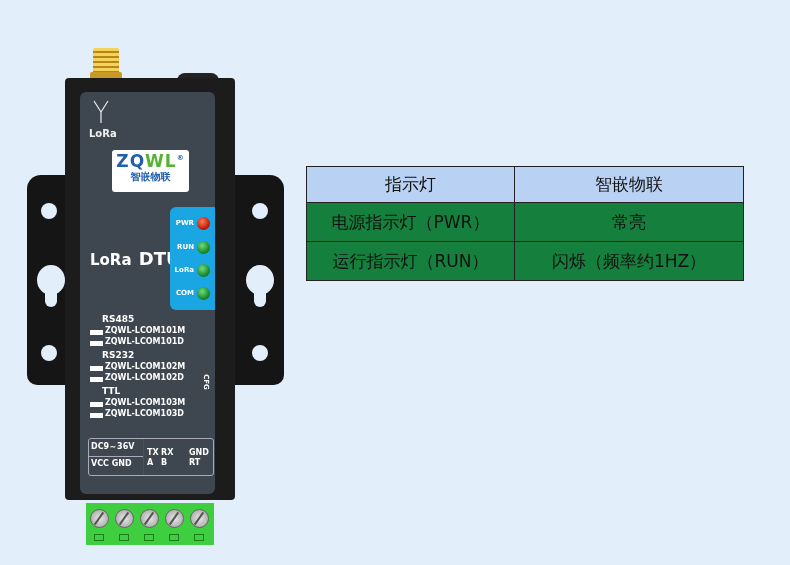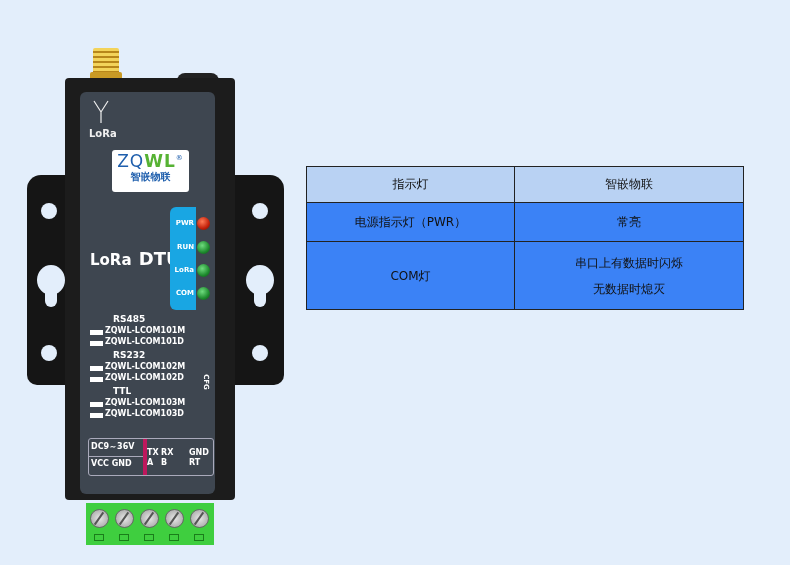--- a/index.html
+++ b/index.html
@@ -15,53 +15,53 @@
   .bracket.right { left:224px; border-radius:0 14px 10px 0; }
   .hole { position:absolute; width:16px; height:16px; background:#e3eefb; border-radius:50%; }
   .keyhole { position:absolute; width:28px; height:30px; background:#e3eefb; border-radius:50%; }
   .keyhole::after { content:""; position:absolute; left:8px; top:20px; width:12px; height:22px; background:#e3eefb; border-radius:0 0 6px 6px; }
 
   .body-shell { position:absolute; left:65px; top:78px; width:170px; height:422px; background:#1c1c1c; border-radius:4px; }
   .panel { position:absolute; left:80px; top:92px; width:135px; height:402px; background:#3e4650; border-radius:6px; }
   .ant-icon { position:absolute; left:93px; top:100px; width:16px; height:24px; }
   .lora-small { position:absolute; left:89px; top:128px; color:#f0f0f0; font-size:10px; font-weight:bold; }
   .logo { position:absolute; left:112px; top:150px; width:77px; height:42px; background:#fff; border-radius:3px; text-align:center; }
-  .logo .brand { display:block; font-size:17px; font-weight:normal; letter-spacing:1px; color:#1f5fad; margin-top:1px; }
+  .logo .brand { display:block; font-size:17px; font-weight:bold; letter-spacing:1px; color:#1f5fad; margin-top:1px; }
   .logo .brand b { color:#56b233; }
   .logo .cn { display:block; font-size:10px; color:#1f5fad; font-weight:bold; font-family:"DejaVu Serif", serif; margin-top:-1px; }
 
   .lora-dtu { position:absolute; left:90px; top:248px; color:#fff; font-size:15px; font-weight:bold; }
   .lora-dtu .dtu { font-size:18px; margin-left:2px; }
-  .led-box { position:absolute; left:170px; top:207px; width:26px; height:103px; background:#19a6e3; border-radius:6px 0 0 6px; }
+  .led-box { position:absolute; left:170px; top:207px; width:45px; height:103px; background:#19a6e3; border-radius:6px 0 0 6px; }
   .led-row { position:absolute; left:2px; height:14px; display:flex; align-items:center; }
   .led-label { width:22px; font-size:7px; font-weight:bold; color:#fff; text-align:right; margin-right:3px; }
   .led { width:13px; height:13px; border-radius:50%; }
   .led.red { background:radial-gradient(circle at 40% 35%,#ff7a55,#c1200a 60%,#6d0e00); }
   .led.green { background:radial-gradient(circle at 40% 35%,#6fdc7e,#1d8a2d 60%,#0d4d17); }
 
   .models { position:absolute; left:90px; top:312px; color:#fff; font-size:8px; font-weight:bold; }
-  .grp-title { font-size:9px; margin-left:15px; margin-top:2px;padding-left:8px; }
+  .grp-title { font-size:9px; margin-left:4px; margin-top:2px;padding-left:8px; }
   .model { display:flex; align-items:flex-end; height:11px; }
   .model .box { width:13px; height:5px; background:#fff; margin-right:2px; }
   .cfg { position:absolute; left:198px; top:378px; color:#fff; font-size:7px; font-weight:bold; transform:rotate(90deg); }
 
   .term-table { position:absolute; left:88px; top:438px; width:124px; height:36px; border:1px solid #aab; border-radius:3px; color:#fff; font-size:8px; font-weight:bold; }
-  .term-table .pwr { position:absolute; left:0; top:0; width:54px; height:36px; border-right:4px solid #be185d; }
+  .term-table .pwr { position:absolute; left:0; top:0; width:54px; height:36px; border-right:1px solid #be185d; }
   .term-table .pwr .a { position:absolute; left:2px; top:2px; }
   .term-table .pwr .b { position:absolute; left:2px; top:20px; }
   .term-table .pwr .line { position:absolute; left:0; top:17px; width:54px; border-top:1px solid #aab; }
   .tcol { position:absolute; top:9px; text-align:left; line-height:10px; }
 
   .terminal { position:absolute; left:86px; top:503px; width:128px; height:42px; background:#3fce3f; }
   .screw { position:absolute; top:6px; width:17px; height:17px; border-radius:50%; background:radial-gradient(circle,#e8e8e8,#9b9b9b); border:1px solid #666; }
   .screw::after { content:""; position:absolute; left:7px; top:1px; width:2px; height:15px; background:#555; transform:rotate(35deg); }
   .slot { position:absolute; top:31px; width:8px; height:5px; border:1px solid #1a7d1a; }
 
   
-  .spec { position:absolute; left:306px; top:166px; border-collapse:collapse; background:#3b82f6; font-size:12px; color:#111; }
+  .spec { position:absolute; left:306px; top:166px; border-collapse:collapse; background:#15803d; font-size:17px; color:#111; }
   .spec th, .spec td { border:1px solid #222; text-align:center; padding:0; }
   .spec th { background:#b9d2f3; font-weight:normal; height:35px; }
   .spec td { height:38px; line-height:26px; }
   .spec .c1 { width:207px; }
   .spec .c2 { width:228px; }
   .spec td.tall { height:67px; }
 </style>
 </head>
 <body>
 
@@ -180,20 +180,17 @@
       <th class="c1">指示灯</th>
       <th class="c2">智嵌物联</th>
     </tr>
   </thead>
   <tbody>
     <tr>
       <td>电源指示灯（PWR）</td>
       <td>常亮</td>
     </tr>
     <tr>
-      <td class="tall">COM灯</td>
-      <td class="tall">
-        <span>串口上有数据时闪烁</span><br>
-        <span>无数据时熄灭</span>
-      </td>
+      <td>运行指示灯（RUN）</td>
+      <td>闪烁（频率约1HZ）</td>
     </tr>
   </tbody>
 </table>
 
 </body></html>

